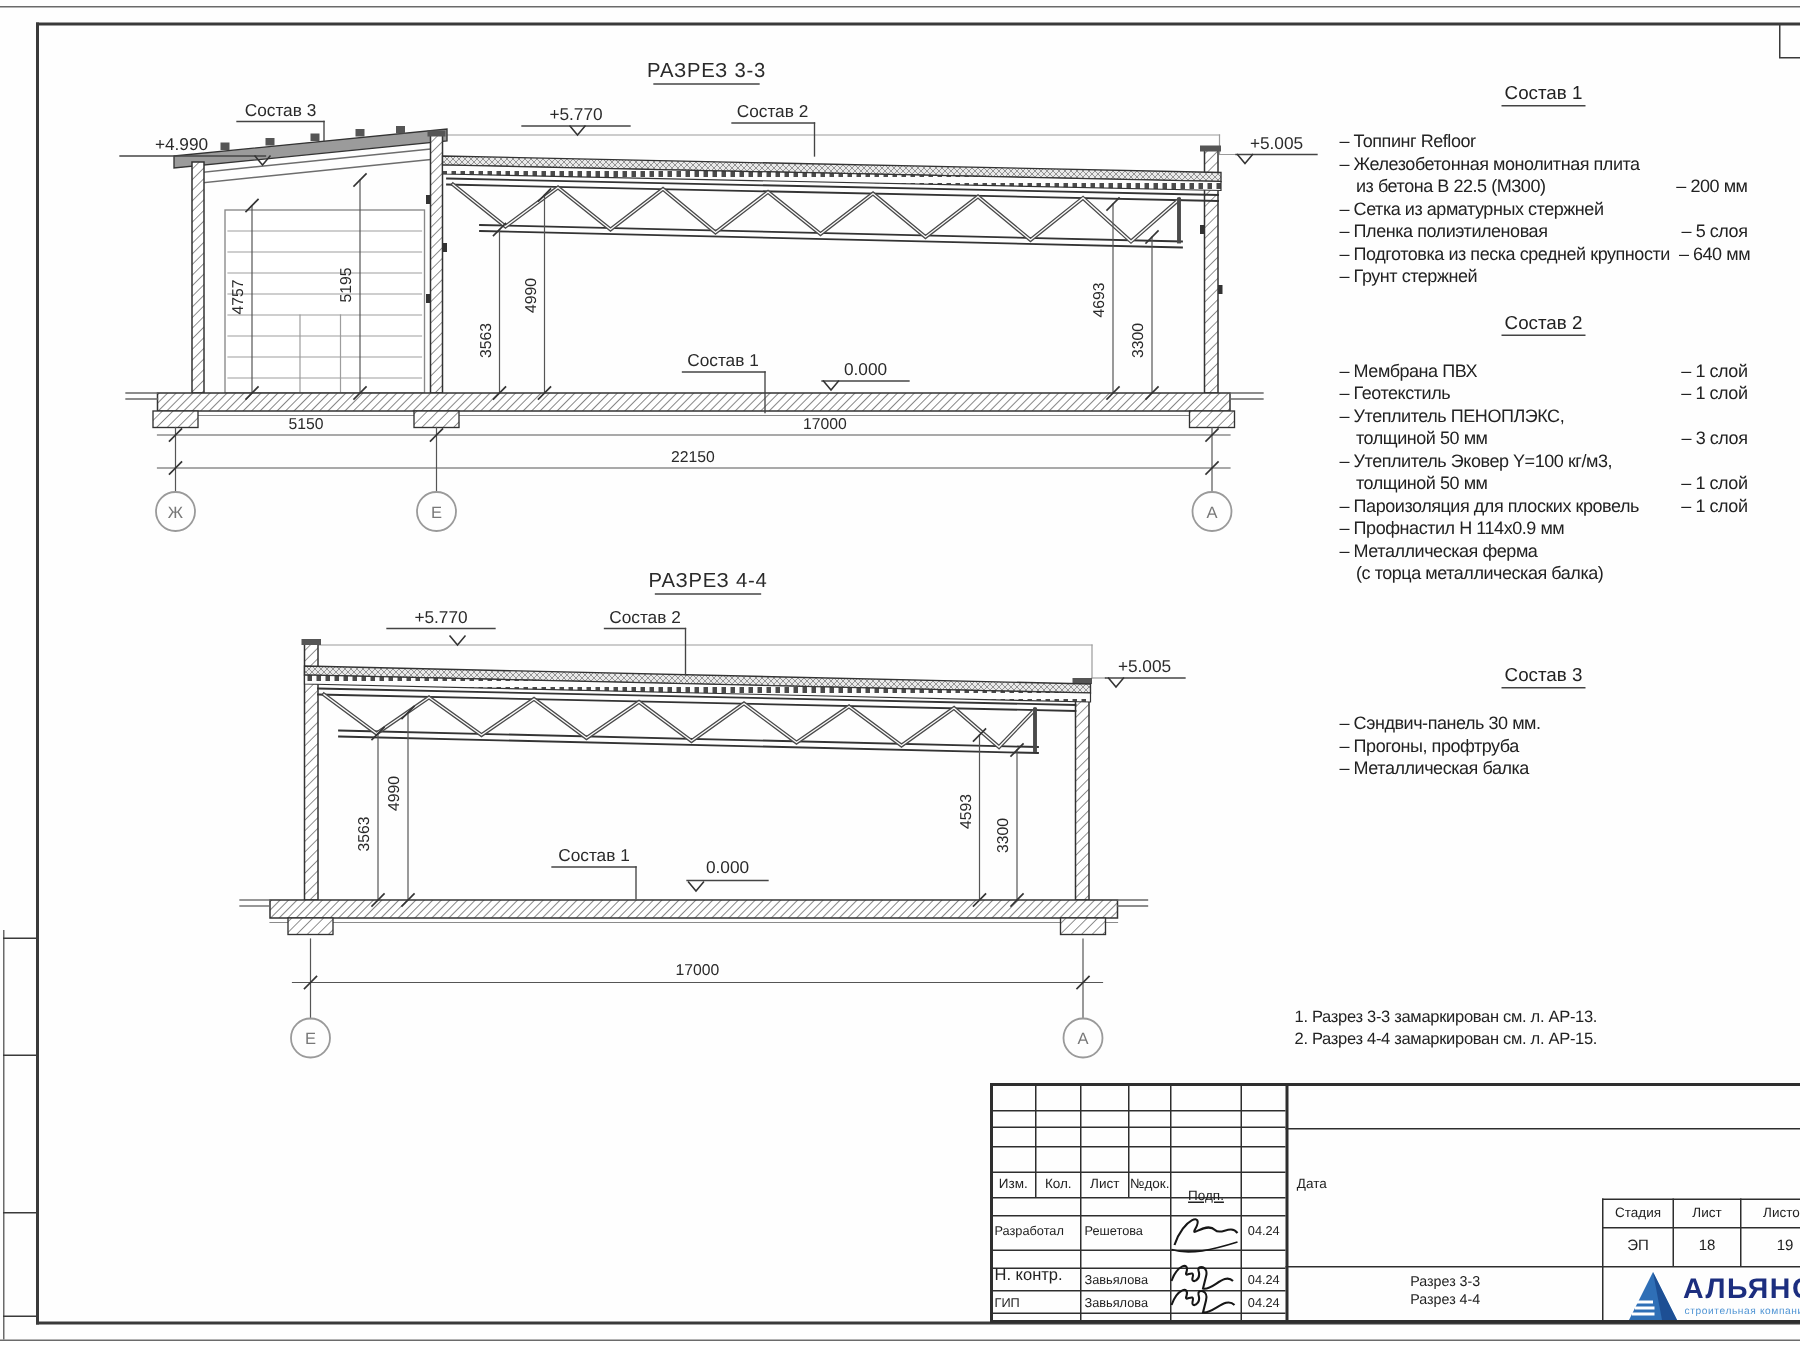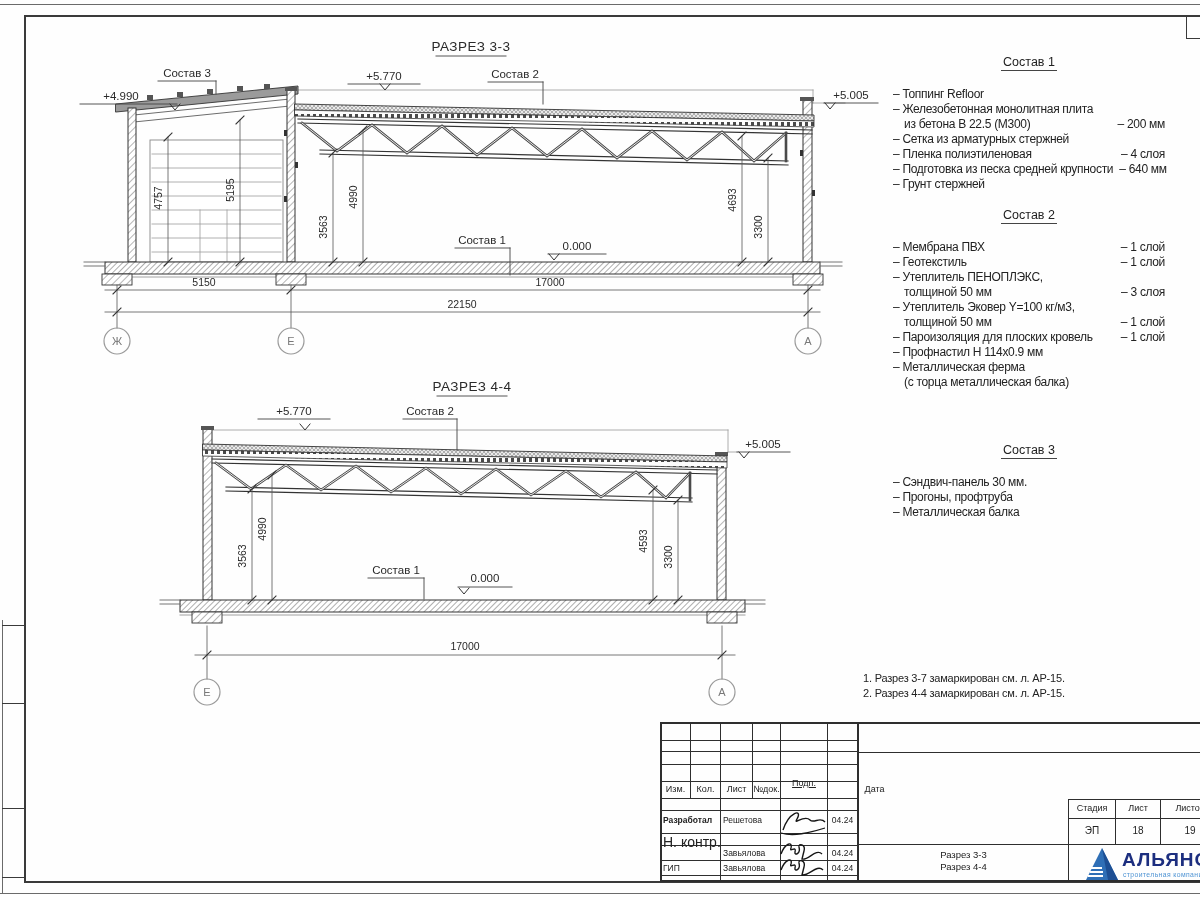--- a/index.html
+++ b/index.html
@@ -337,21 +337,21 @@
     <div class="srow">
         <span class="t ind">из бетона В 22.5 (М300)</span>
         <span class="v">– 200 мм</span>
       </div>
     <div class="srow">
         <span class="t">– Сетка из арматурных стержней</span>
         <span class="v"></span>
       </div>
     <div class="srow">
         <span class="t">– Пленка полиэтиленовая</span>
-        <span class="v">– 4 слоя</span>
+        <span class="v">– 5 слоя</span>
       </div>
     <div class="srow">
         <span class="t">– Подготовка из песка средней крупности</span>
         <span class="v">– 640 мм</span>
       </div>
     <div class="srow">
         <span class="t">– Грунт стержней</span>
         <span class="v"></span>
       </div>
   </div>
@@ -412,21 +412,21 @@
         <span class="t">– Прогоны, профтруба</span>
         <span class="v"></span>
       </div>
     <div class="srow">
         <span class="t">– Металлическая балка</span>
         <span class="v"></span>
       </div>
   </div>
 
   <div class="notes">
-    <div>1. Разрез 3-7 замаркирован см. л. АР-15.</div>
+    <div>1. Разрез 3-3 замаркирован см. л. АР-13.</div>
     <div>2. Разрез 4-4 замаркирован см. л. АР-15.</div>
   </div>
 
   <div id="stamp">
 
     <div class="ln" style="left:0;top:0;width:540px;height:2px;"></div>
     <div class="ln" style="left:0;top:0;width:2px;height:160px;"></div>
     <div class="ln" style="left:0;top:158px;width:540px;height:2px;"></div>
 
     <div class="ln" style="left:30px;top:0;width:1px;height:76px;"></div>
@@ -452,27 +452,27 @@
 
     <div class="ln" style="left:197px;top:30px;width:343px;height:1px;"></div>
     <div class="ln" style="left:408px;top:77px;width:132px;height:1px;"></div>
     <div class="ln" style="left:408px;top:96px;width:132px;height:1px;"></div>
     <div class="ln" style="left:197px;top:122px;width:343px;height:1px;"></div>
 
     <div class="cell ctr" style="left:1px;top:62px;width:29px;">Изм.</div>
     <div class="cell ctr" style="left:31px;top:62px;width:29px;">Кол.</div>
     <div class="cell ctr" style="left:61px;top:62px;width:31px;">Лист</div>
     <div class="cell ctr" style="left:93px;top:62px;width:27px;">№док.</div>
-    <div class="cell ctr" style="left:121px;top:56px;width:46px;text-decoration:underline;">Подп.</div>
+    <div class="cell ctr" style="left:121px;top:70px;width:46px;text-decoration:underline;">Подп.</div>
     <div class="cell ctr" style="left:168px;top:62px;width:29px;margin-left:32px;">Дата</div>
 
-    <div class="cell" style="left:3px;top:93px;width:56px;font-size:8.5px;font-weight:bold;">Разработал</div>
+    <div class="cell" style="left:3px;top:93px;width:56px;font-size:8.5px;">Разработал</div>
     <div class="cell" style="left:63px;top:93px;width:56px;font-size:8.5px;">Решетова</div>
     <div class="cell ctr" style="left:168px;top:93px;width:29px;font-size:8.5px;">04.24</div>
-    <div class="cell" style="left:3px;top:112px;width:60px;font-size:14px;">Н. контр.</div>
+    <div class="cell" style="left:3px;top:122px;width:60px;font-size:11px;">Н. контр.</div>
     <div class="cell" style="left:63px;top:126px;width:56px;font-size:8.5px;">Завьялова</div>
     <div class="cell ctr" style="left:168px;top:126px;width:29px;font-size:8.5px;">04.24</div>
     <div class="cell" style="left:3px;top:141px;width:56px;font-size:8.5px;">ГИП</div>
     <div class="cell" style="left:63px;top:141px;width:56px;font-size:8.5px;">Завьялова</div>
     <div class="cell ctr" style="left:168px;top:141px;width:29px;font-size:8.5px;">04.24</div>
 
     <svg width="50" height="32" style="position:absolute;left:119px;top:84px;">
       <path d="M4 24 C10 6 24 2 18 13 C14 20 25 8 31 14 C35 18 41 10 46 16" fill="none" stroke="#161616" stroke-width="1.4"></path>
       <path d="M2 27 C14 31 30 27 46 22" fill="none" stroke="#161616" stroke-width="1.1"></path>
     </svg>

